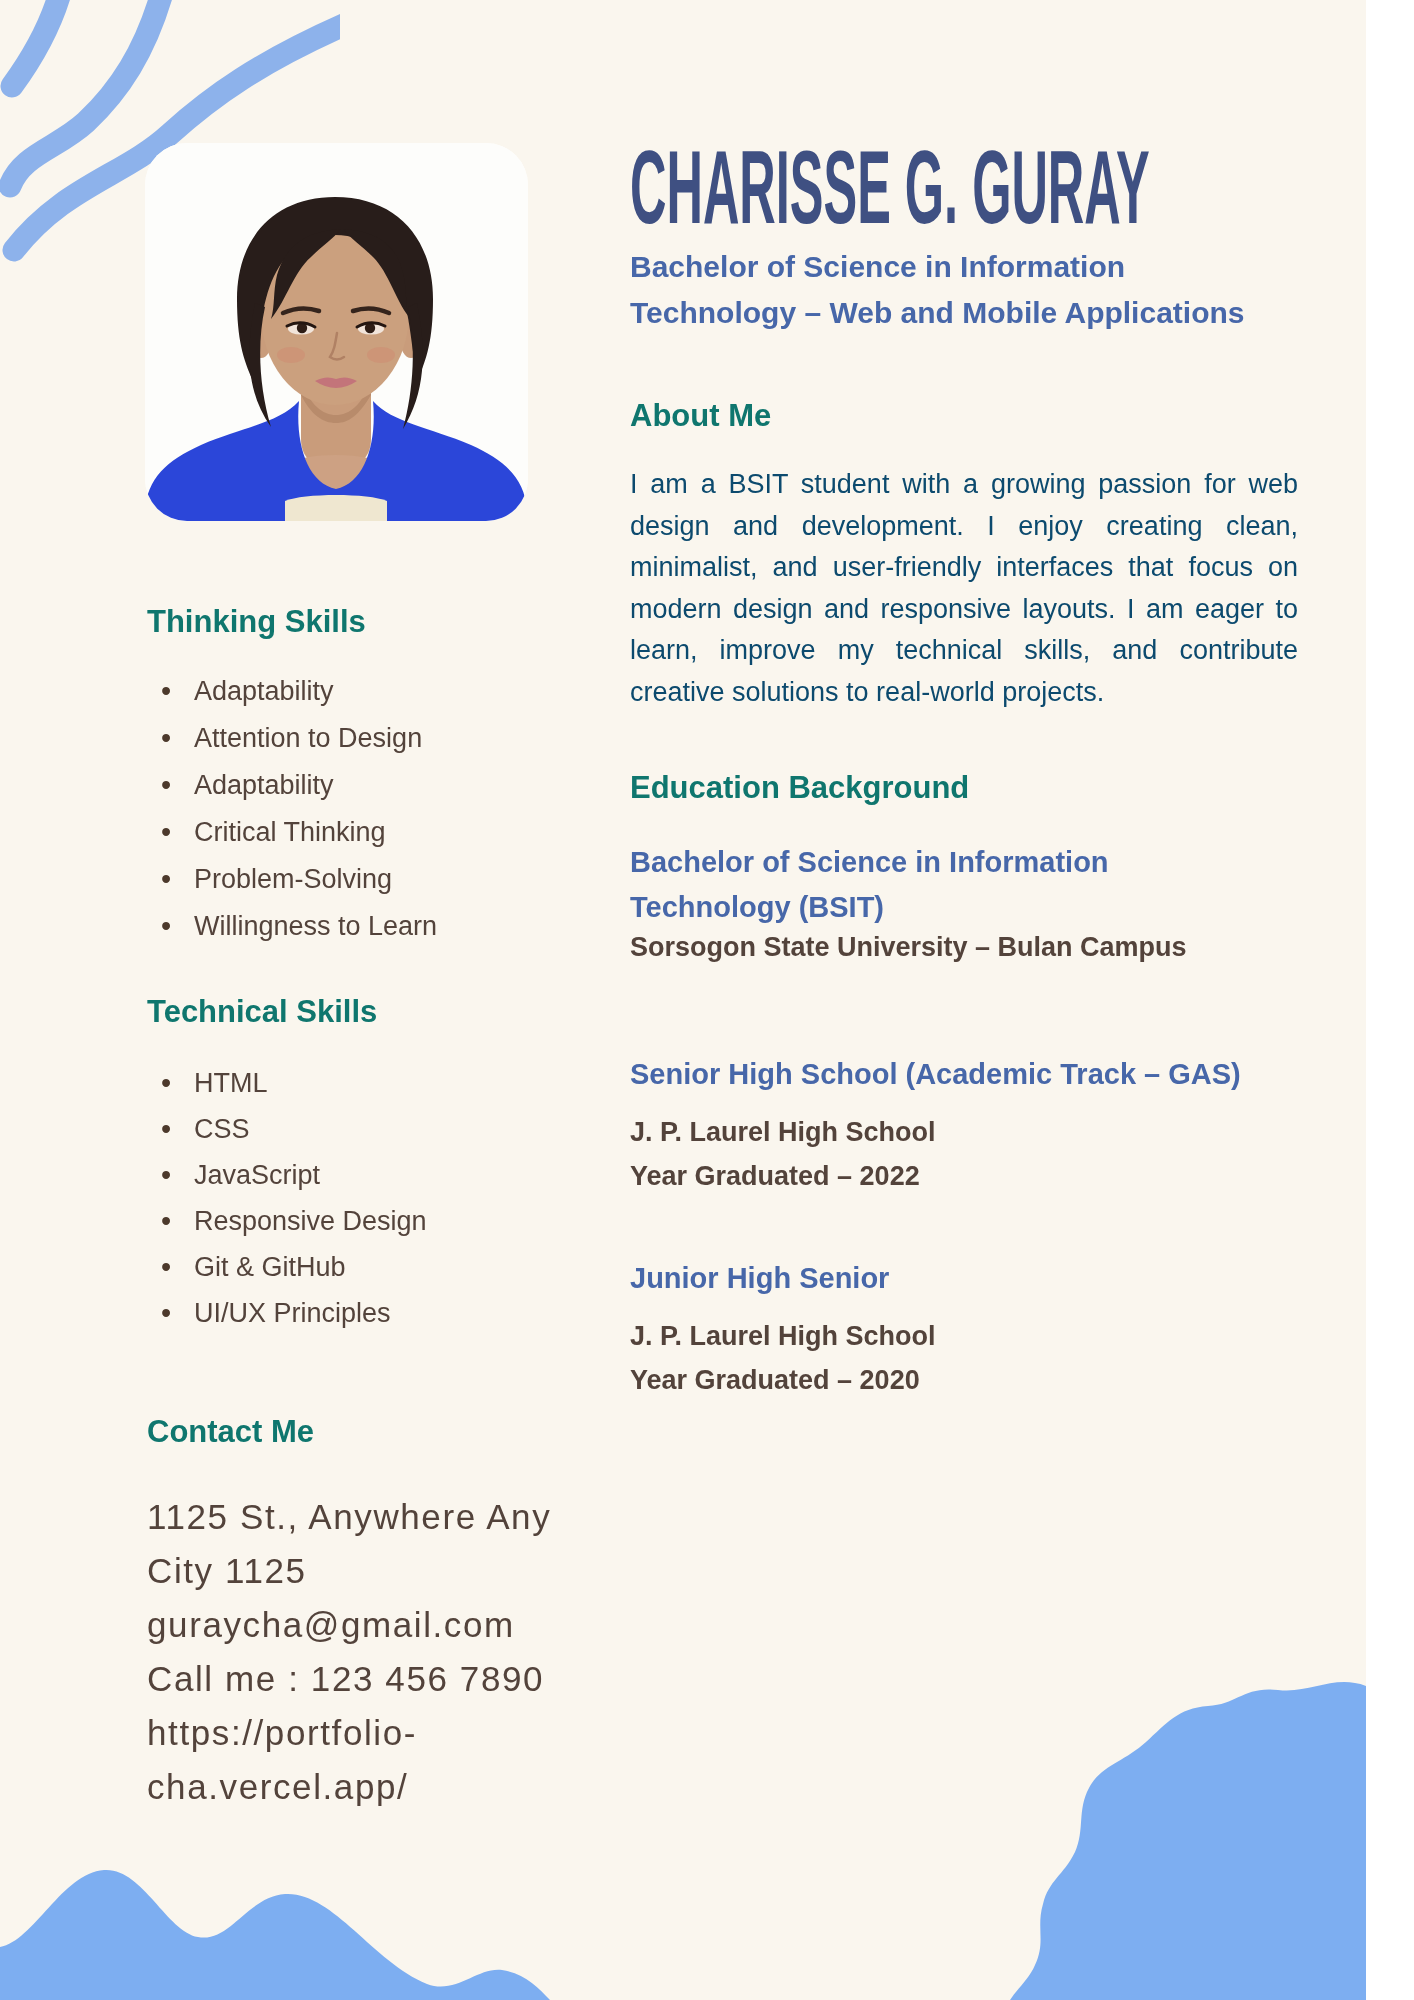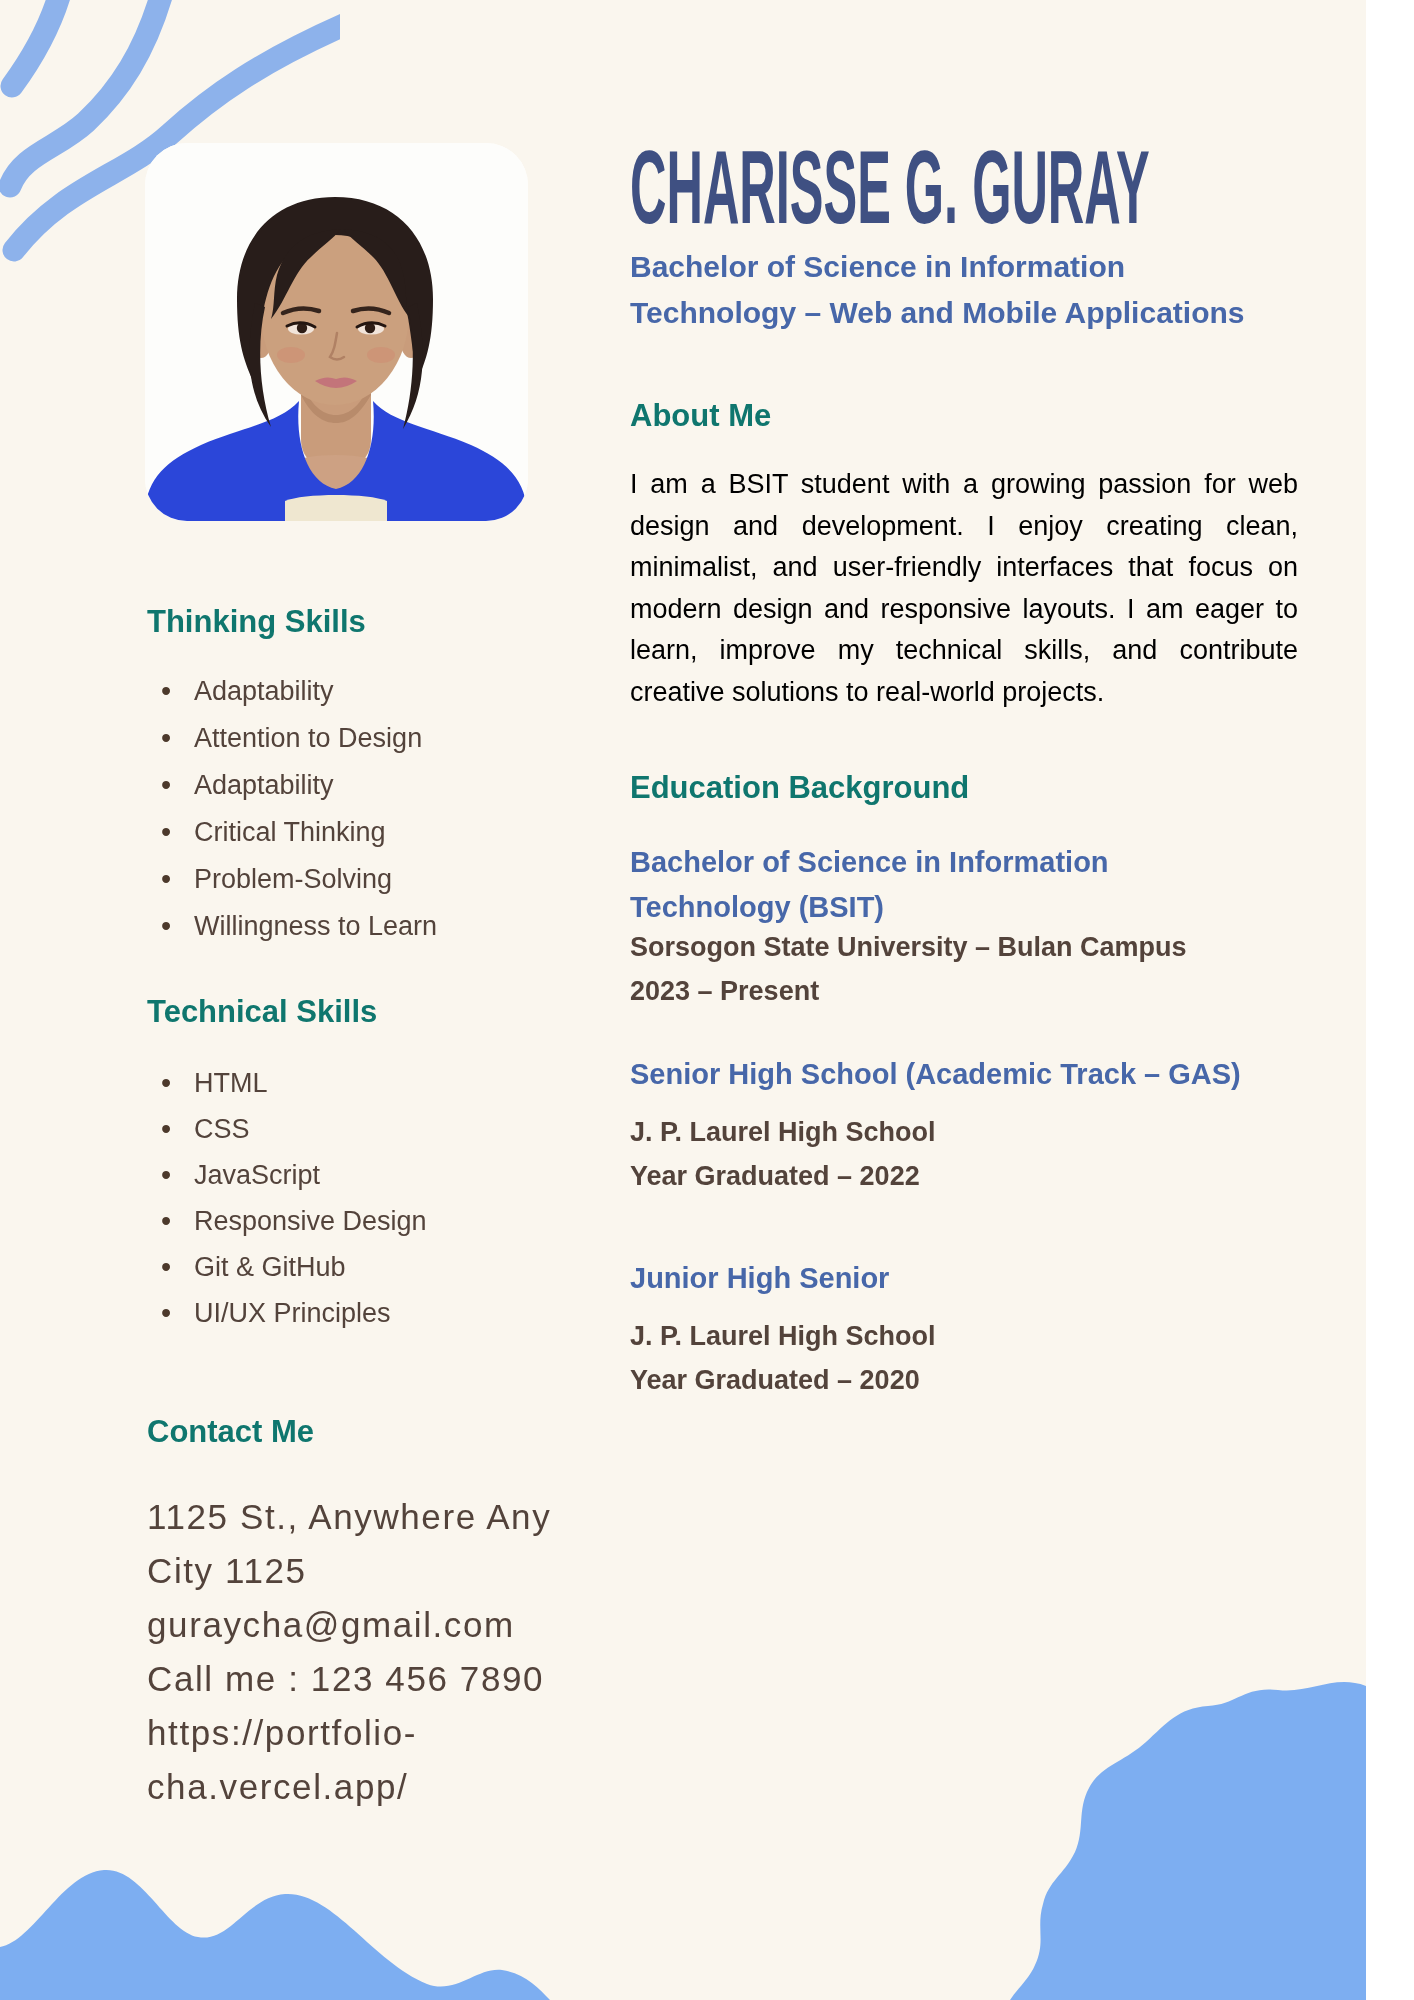--- a/index.html
+++ b/index.html
@@ -30,21 +30,21 @@
     left:630px;top:244px;width:700px;
     font-size:30px;font-weight:bold;line-height:46px;
     color:#4767A9;white-space:pre-line;
   }
   .section-heading{
     font-size:31px;font-weight:bold;line-height:36px;color:#0f766e;
   }
   .about-heading{left:630px;top:398px;}
   .about-body{
     left:630px;top:464px;width:668px;
-    font-size:27px;line-height:41.5px;text-align:justify;color:#000000;
+    font-size:27px;line-height:41.5px;text-align:justify;color:#0c4a6e;
   }
   .edu-heading{left:630px;top:770px;}
   .edu-title{
     font-size:29px;font-weight:bold;line-height:45px;color:#4767A9;
     white-space:pre-line;width:700px;
   }
   .edu-details{font-size:27px;line-height:44px;color:#53433B;width:700px;font-weight:bold;}
   .edu1-title{left:630px;top:840px;}
   .edu1-details{left:630px;top:925px;}
   .edu2-title{left:630px;top:1052px;}
@@ -144,21 +144,20 @@
 
   <div class="abs section-heading about-heading">About Me</div>
   <div class="abs about-body">I am a BSIT student with a growing passion for web design and development. I enjoy creating clean, minimalist, and user-friendly interfaces that focus on modern design and responsive layouts. I am eager to learn, improve my technical skills, and contribute creative solutions to real-world projects.</div>
 
   <div class="abs section-heading edu-heading">Education Background</div>
 
   <div class="abs edu-title edu1-title">Bachelor of Science in Information
 Technology (BSIT)</div>
   <div class="abs edu-details edu1-details">
     <div>Sorsogon State University – Bulan Campus</div>
-    <div>2023 – Present</div>
   </div>
 
   <div class="abs edu-title edu2-title">Senior High School (Academic Track – GAS)</div>
   <div class="abs edu-details edu2-details">
     <div>J. P. Laurel High School</div>
     <div>Year Graduated – 2022</div>
   </div>
 
   <div class="abs edu-title edu3-title">Junior High Senior</div>
   <div class="abs edu-details edu3-details">

